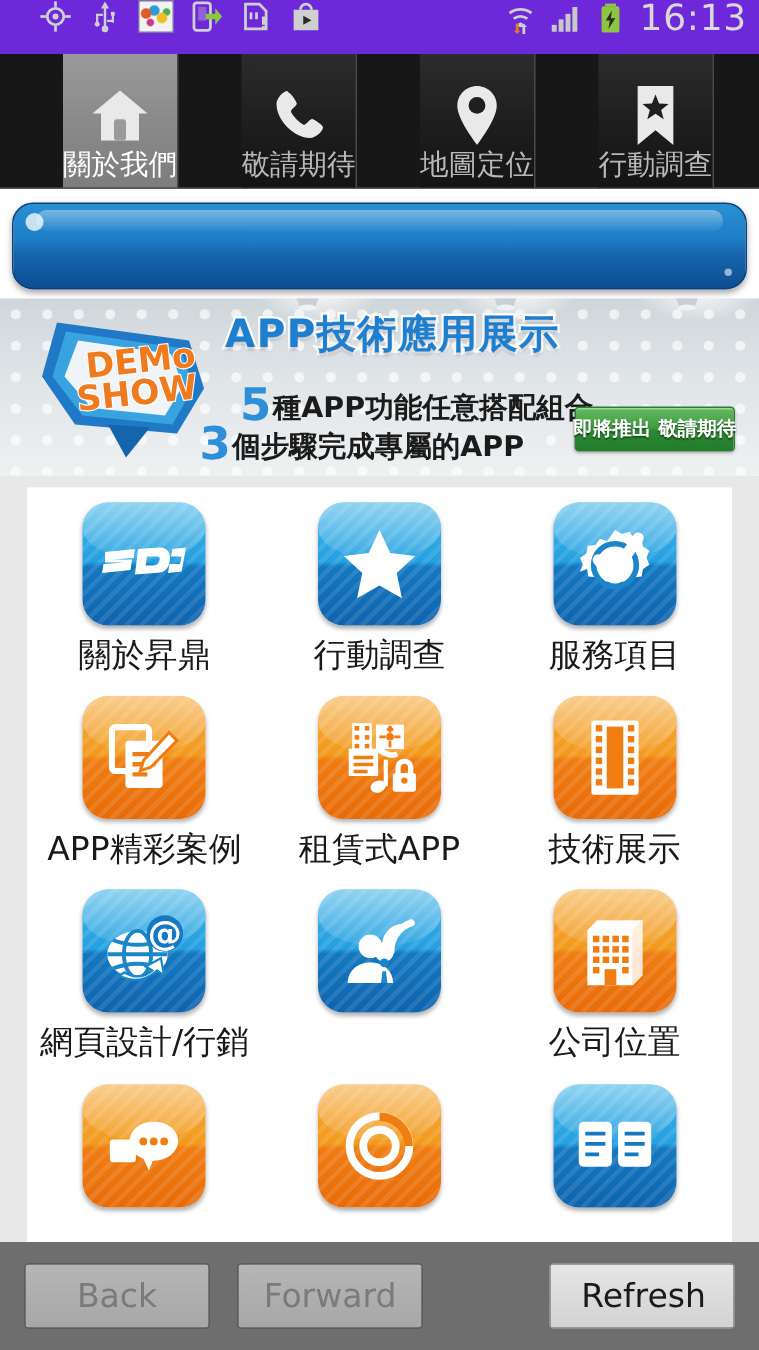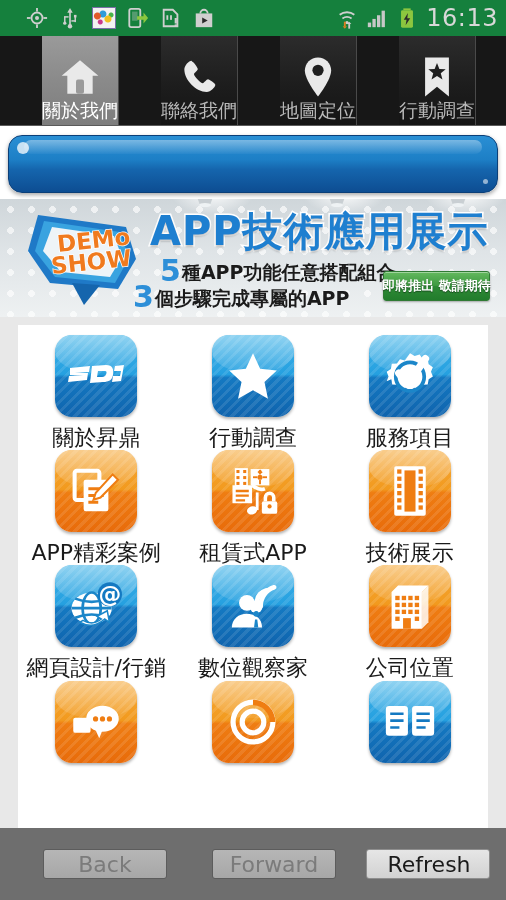--- a/index.html
+++ b/index.html
@@ -6,21 +6,21 @@
   html, body {
     width: 506px; height: 900px;
     background: #000;
     font-family: "DejaVu Sans", "Liberation Sans", sans-serif;
     overflow: hidden;
   }
   #screen { position: relative; width:506px; height:900px; background:#fff; overflow:hidden; }
 
   
   .statusbar {
-    height: 36px; background:#15803d; display:flex; align-items:center;
+    height: 36px; background:#6d28d9; display:flex; align-items:flex-start;
     padding: 0 8px; position:relative;
   }
   .sb-left { display:flex; align-items:center; gap:11px; margin-left:18px; }
   .sb-right { display:flex; align-items:center; gap:8px; margin-left:auto; }
   .sb-icon { width:22px; height:22px; display:block; }
   .sb-thumb {
     width:24px; height:22px; border:1px solid #7a6fa8;
     background:
       radial-gradient(circle at 20% 40%, #e05a2a 0 3px, transparent 4px),
       radial-gradient(circle at 45% 30%, #2f9bd8 0 3px, transparent 4px),
@@ -89,21 +89,21 @@
     background-image: radial-gradient(circle, rgba(255,255,255,0.75) 3.2px, transparent 3.6px);
     background-size: 21px 21px;
     opacity:0.85;
   }
   .promo .lamp { position:absolute; top:-2px; width:26px; height:16px; }
   .logo-badge {
     position:absolute; left:22px; top:8px; width:120px; height:100px;
   }
   .promo-title {
     position:absolute; left:150px; top:10px;
-    font-size:40px; font-weight:bold; letter-spacing:1px;
+    font-size:26px; font-weight:bold; letter-spacing:1px;
     color:#1e7fd0; line-height:1.1;
     -webkit-text-stroke: 3px #ffffff;
     paint-order: stroke fill;
     text-shadow: 0 2px 2px rgba(0,0,0,0.22);
     font-family:"DejaVu Sans","Liberation Sans",sans-serif;
     white-space:nowrap;
   }
   .promo-l1 { position:absolute; left:160px; top:57px; white-space:nowrap;
               font-size:19px; font-weight:bold; color:#1b1b1b; line-height:1;
               font-family:"DejaVu Sans","Liberation Sans",sans-serif; }
@@ -119,21 +119,21 @@
     display:flex; align-items:center; justify-content:center;
     text-shadow:0 1px 1px rgba(0,0,0,0.45);
     box-shadow: inset 0 1px 0 rgba(255,255,255,0.4), 0 1px 2px rgba(0,0,0,0.3);
     white-space:nowrap; cursor:pointer;
     font-family:"DejaVu Sans","Liberation Sans",sans-serif;
   }
 
   
   .gridwrap { background:#e8e8e8; padding:8px 18px 0 18px; height:calc(100% - 182px); }
   .card { background:#ffffff; height:100%; padding:10px 0 0 0; overflow:hidden; }
-  .grid { display:grid; grid-template-columns: repeat(3, 1fr); row-gap:0; }
+  .grid { display:grid; grid-template-columns: repeat(3, 1fr); row-gap:14px; }
   .cell { display:flex; flex-direction:column; align-items:center; cursor:pointer; }
   .ico {
     width:82px; height:82px; border-radius:17px; position:relative; overflow:hidden;
     box-shadow: 0 2px 3px rgba(0,0,0,0.3);
     display:flex; align-items:center; justify-content:center;
   }
   .ico.blue   { background: linear-gradient(to bottom, #3fb3e8 0%, #25a0e0 48%, #1479c2 52%, #0f63ad 100%); }
   .ico.orange { background: linear-gradient(to bottom, #f5a93a 0%, #f29a1e 48%, #ef7d12 52%, #e86b0a 100%); }
   .ico:before {
     content:""; position:absolute; inset:0; pointer-events:none;
@@ -149,26 +149,25 @@
     margin-top:9px; font-size:22px; color:#1a1a1a; line-height:1.1; white-space:nowrap;
     font-family:"DejaVu Sans","Liberation Sans",sans-serif;
   }
 
   
   .botbar {
     position:absolute; left:0; right:0; bottom:0; height:72px; background:#6e6e6e;
     display:flex; align-items:center; padding:0 16px; gap:18px;
   }
   .btn {
-    height:30px; min-width:124px; padding:0 14px;
+    height:44px; min-width:124px; padding:0 14px;
     border-radius:3px; border:1px solid #5c5c5c;
     display:flex; align-items:center; justify-content:center;
     font-size:22px; cursor:pointer; white-space:nowrap;
     font-family:"DejaVu Sans","Liberation Sans",sans-serif;
-    margin-left:27px;
   }
   .btn.disabled { background:linear-gradient(to bottom,#b6b6b6,#a7a7a7); color:#7b7b7b; }
   .btn.enabled  { background:linear-gradient(to bottom,#e6e6e6,#d2d2d2); color:#1a1a1a; border-color:#8e8e8e;padding-left:16px; }
   .btn.right { margin-left:auto; }
 </style>
 </head>
 <body>
 
 <div id="screen">
 
@@ -256,21 +255,21 @@
         </svg>
       </div>
       <div class="tab-lbl">關於我們</div>
     </div>
     <div class="tab">
       <div class="tab-ico">
         <svg width="40" height="40" viewBox="0 0 24 24">
           <path d="M7.5 2.2 C6 2.2 3.2 5 3.2 7.4 c0 6.6 7.2 13.6 13.4 13.6 2.4 0 5.2-2.8 5.2-4.3 0-.8-3.6-3.3-4.4-3.3-.9 0-2.4 2.3-3.1 2.3-1.2 0-5.3-4.2-5.3-5.4 0-.7 2.3-2.2 2.3-3.1 0-.8-2.5-4.4-3.3-4.4 Z" fill="#e9e9e9"></path>
         </svg>
       </div>
-      <div class="tab-lbl">聯絡我們</div>
+      <div class="tab-lbl">敬請期待</div>
     </div>
     <div class="tab">
       <div class="tab-ico">
         <svg width="34" height="42" viewBox="0 0 24 30">
           <path d="M12 1 C6.8 1 2.6 5.2 2.6 10.4 C2.6 17 12 29 12 29 S21.4 17 21.4 10.4 C21.4 5.2 17.2 1 12 1 Z" fill="#e9e9e9"></path>
           <circle cx="12" cy="10.2" r="4" fill="#1f1f1f"></circle>
         </svg>
       </div>
       <div class="tab-lbl">地圖定位</div>
     </div>
@@ -491,21 +490,20 @@
                   <path d="M2.6 21.5 c0-3.8 3-6.1 6.7-6.1 s6.7 2.3 6.7 6.1 Z"></path>
                   <circle cx="13.4" cy="12.4" r="2.8"></circle>
                 </g>
                 <path d="M13.4 16.8 a1.3 1.3 0 1 1 0.01 0 M12.9 18 h1 l0.45 3.5 h-1.9 Z" fill="#1b86c9"></path>
                 <g fill="none" stroke="#ffffff" stroke-width="2.1" stroke-linecap="round">
                   <path d="M13.8 9.6 A5.4 5.4 0 0 1 17.8 5.1"></path>
                   <path d="M15.4 12.1 A8.6 8.6 0 0 1 21.4 3.7"></path>
                 </g>
               </svg>
             </div>
-            <div class="lbl">數位觀察家</div>
           </div>
 
           <div class="cell">
             <div class="ico orange">
               <svg width="52" height="52" viewBox="0 0 24 24">
                 <g fill="#ffffff">
                   <path d="M3.5 5.5 h14 v17 h-14 Z"></path>
                   <path d="M3.5 5.5 l3 -3 h14 l-3 3 Z"></path>
                   <path d="M17.5 5.5 l3 -3 v17 l-3 3 Z" opacity="0.82"></path>
                 </g>

